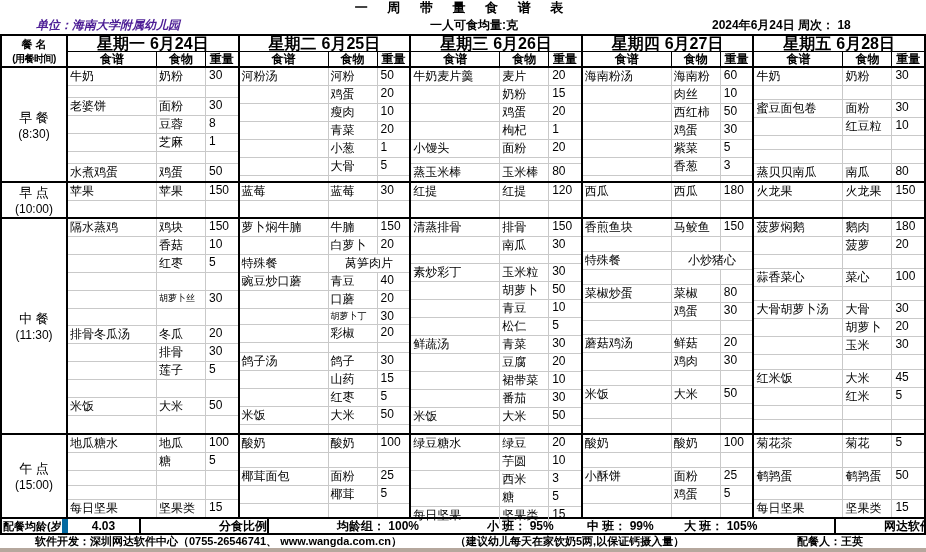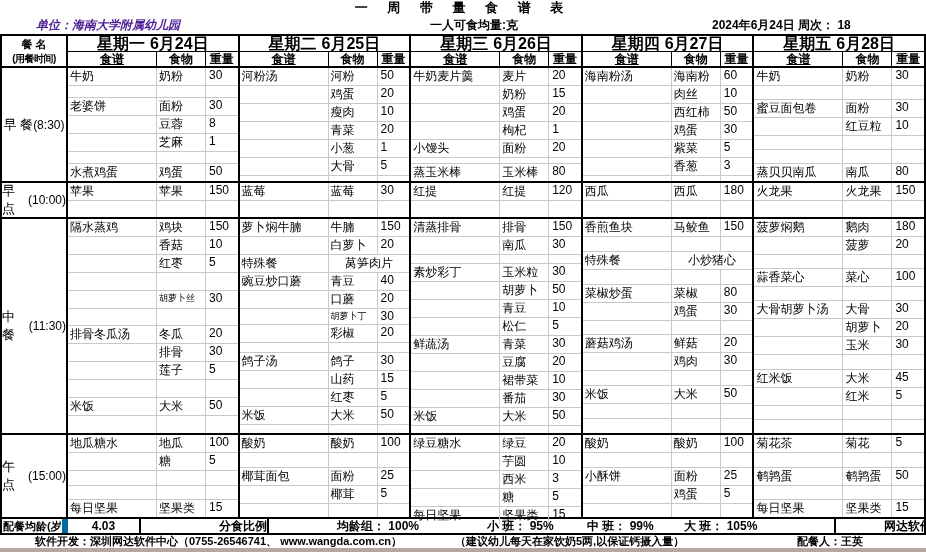--- a/index.html
+++ b/index.html
@@ -23,27 +23,27 @@
   .day-row, .sub-row { display: flex; height: 15px; }
   .day-row .day-cell { flex: 1; border-right: 2px solid #000; display: flex;
     justify-content: center; gap: 5px; font-size: 16px; font-weight: bold;
     line-height: 15px; }
   .day-row .day-cell:last-child { border-right: 0; }
   .sub-row { border-top: 1px solid #000; }
   .sub-group { flex: 1; display: flex; border-right: 2px solid #000; }
   .sub-group:last-child { border-right: 0; }
   .sub-group span { display: block; font-size: 12px; font-weight: bold;
     text-align: center; line-height: 14px; }
-  .sub-recipe { width: 89px; border-right: 1px solid #000; text-decoration: underline; }
+  .sub-recipe { width: 89px; border-right: 1px solid #000; }
   .sub-food { width: 49px; border-right: 1px solid #000; }
   .sub-qty { flex: 1; }
 
   .meal-row { display: flex; border-top: 2px solid #000; }
   .meal-label { width: 66px; border-right: 2px solid #000; display: flex;
-    justify-content: center; align-items: center;
+    flex-direction: column; justify-content: center; align-items: center;
     font-size: 13px; }
   .meal-label .mtime { font-size: 12px; }
   .days-wrap { flex: 1; display: flex; }
   .day-col { flex: 1; border-right: 2px solid #000; display: flex;
     flex-direction: column; }
   .day-col:last-child { border-right: 0; }
   .line { flex: 1; display: flex; font-size: 12px; border-top: 1px solid #c9c9c9; }
   .line:first-child { border-top: 0; }
   .cell-dish { width: 89px; border-right: 1px solid #c9c9c9; padding-left: 2px;
     overflow: hidden; white-space: nowrap; }

